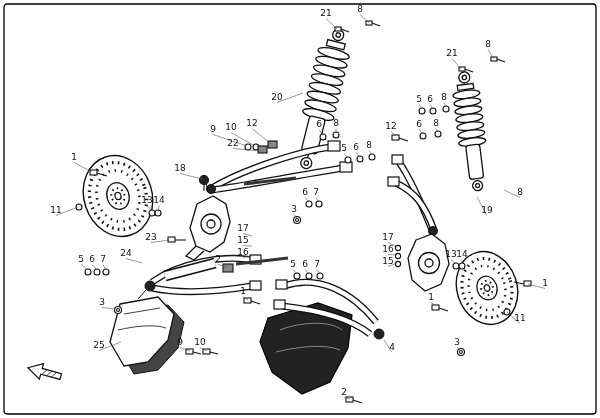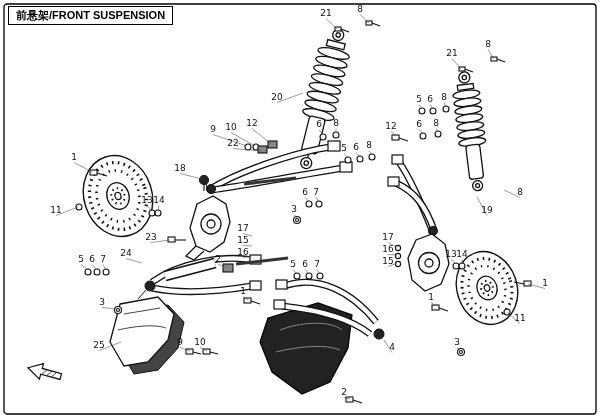--- a/index.html
+++ b/index.html
@@ -345,17 +345,14 @@
         <text x="520" y="321" class="callout">11</text>
         <line x1="392" y1="352.5" x2="384" y2="340" class="leader"></line>
         <text x="392" y="350" class="callout">4</text>
         <line x1="457" y1="347.5" x2="461" y2="351" class="leader"></line>
         <text x="457" y="345" class="callout">3</text>
         <line x1="344" y1="397.5" x2="350" y2="399" class="leader"></line>
         <text x="344" y="395" class="callout">2</text>
       </g>
 </svg>
 
-<div class="title-box">
-  <span>前悬架/FRONT SUSPENSION</span>
+
 </div>
 
-</div>
-
 </body></html>

